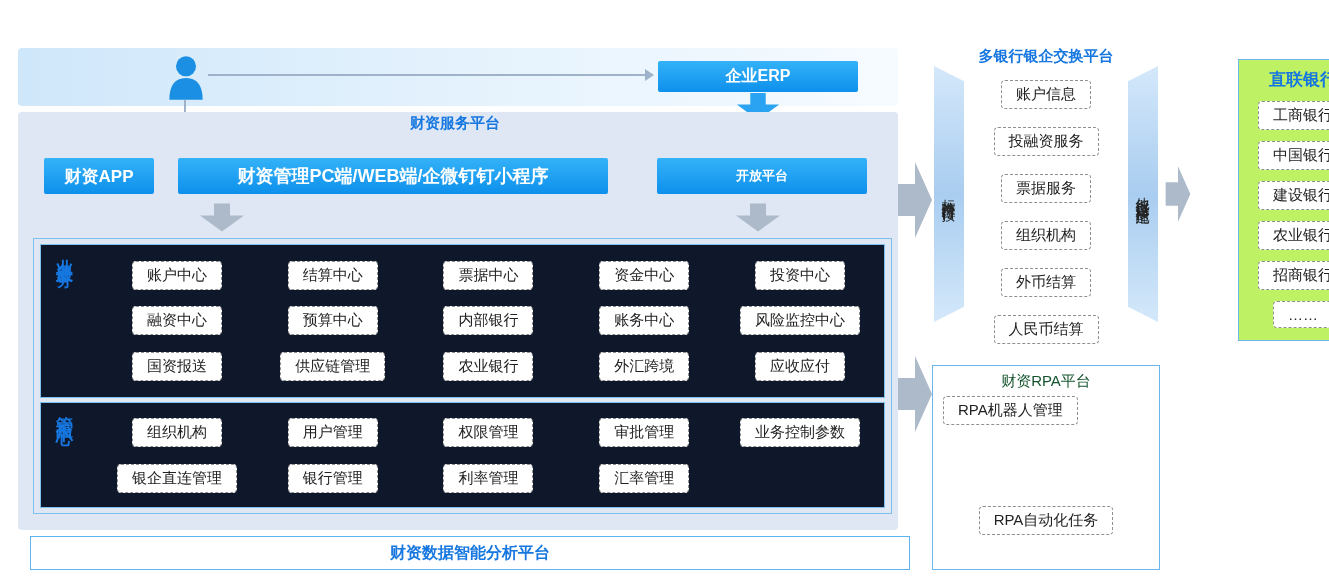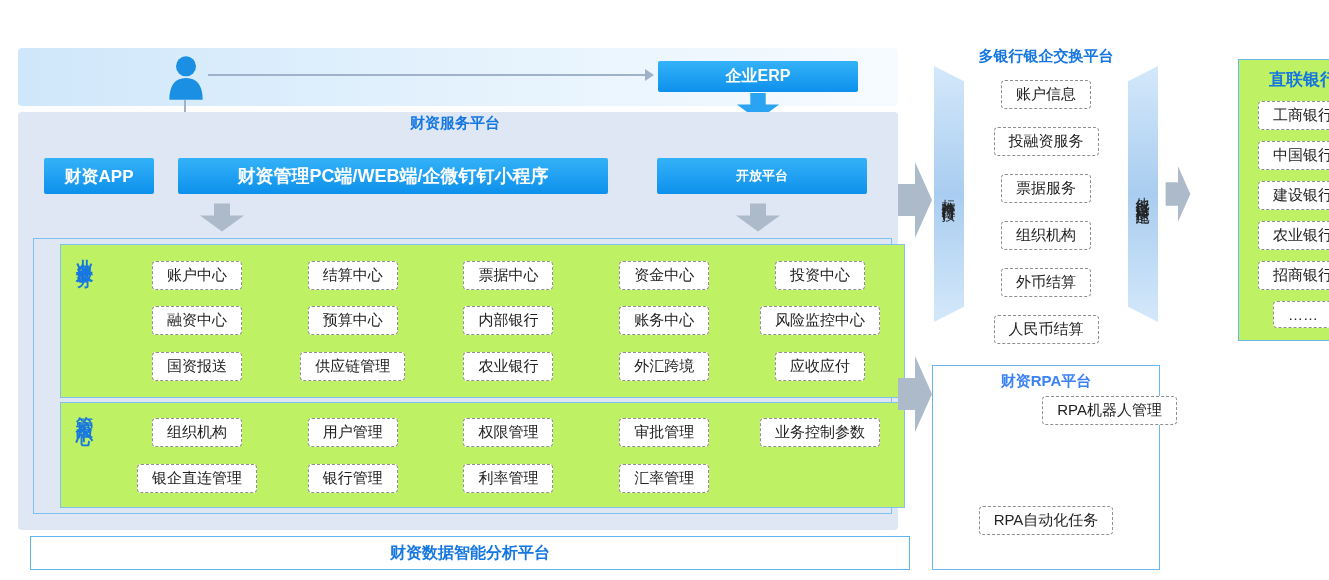--- a/index.html
+++ b/index.html
@@ -46,21 +46,21 @@
   .platform-title{
     position:absolute;left:355px;top:114px;width:200px;text-align:center;
     color:#1677e0;font-weight:bold;font-size:15px;
   }
   .outer-box{
     position:absolute;left:33px;top:238px;width:857px;height:274px;
     border:1px solid #7fc0ee;
   }
   .section{
     position:absolute;left:40px;width:843px;
-    border:1px solid #7fc0ee;background:#bef264;margin-left:20px;
+    border:1px solid #7fc0ee;background:#0f172a;
   }
   .section.biz{top:244px;height:152px;}
   .section.ctl{top:402px;height:104px;}
   .vlabel{
     position:absolute;left:12px;top:0;bottom:0;display:flex;align-items:center;
     writing-mode:vertical-rl;text-orientation:upright;
     color:#1677e0;font-weight:bold;font-size:17px;letter-spacing:4px;
   }
   .grid{
     position:absolute;left:58px;right:6px;display:grid;
@@ -108,23 +108,23 @@
     margin-top:8px;text-align:center;color:#1677e0;font-weight:bold;font-size:17px;
   }
   .banks-items{
     margin-top:10px;display:flex;flex-direction:column;align-items:center;gap:11px;
   }
   .rpa-box{
     position:absolute;left:932px;top:365px;width:228px;height:205px;
     border:1px solid #6ab7ef;background:#ffffff;box-sizing:border-box;
   }
   .rpa-title{
-    margin-top:6px;text-align:center;color:#3b82f6;font-weight:bold;font-size:15px;
-  }
-  .rpa-item1{position:absolute;left:18px;top:30px;width:100%;display:flex;justify-content:flex-end;}
+    margin-top:6px;text-align:center;color:#14532d;font-weight:normal;font-size:15px;
+  }
+  .rpa-item1{position:absolute;left:10px;top:30px;width:100%;display:flex;justify-content:flex-start;}
   .rpa-item2{position:absolute;left:0;top:140px;width:100%;display:flex;justify-content:center;}
 </style>
 </head>
 <body>
 
 <div class="stage">
 
   <div class="banner"></div>
 
   <svg class="person" viewBox="0 0 24 28">

